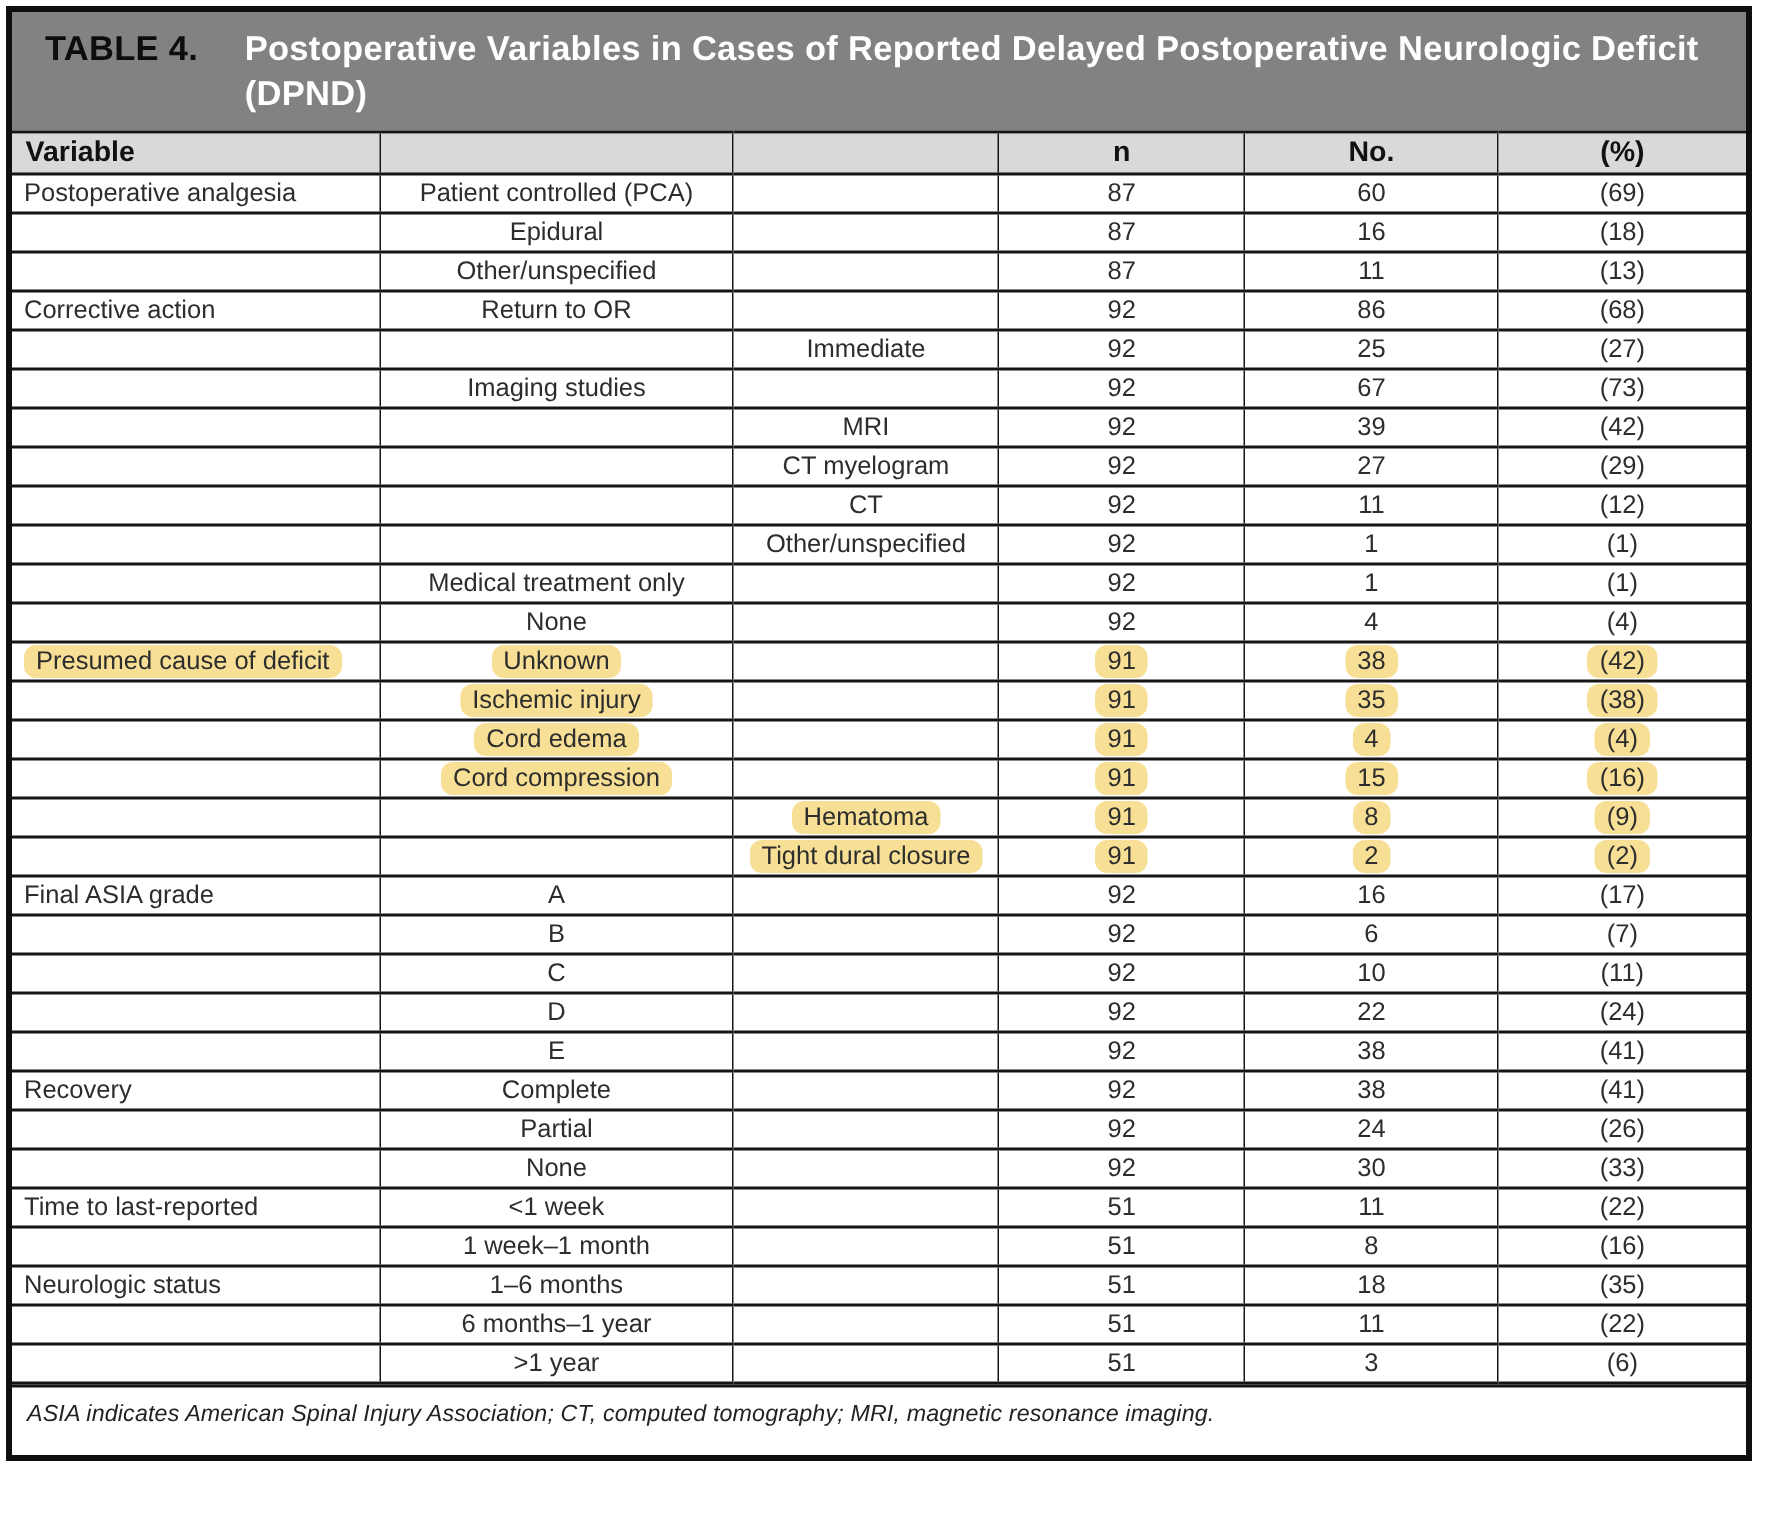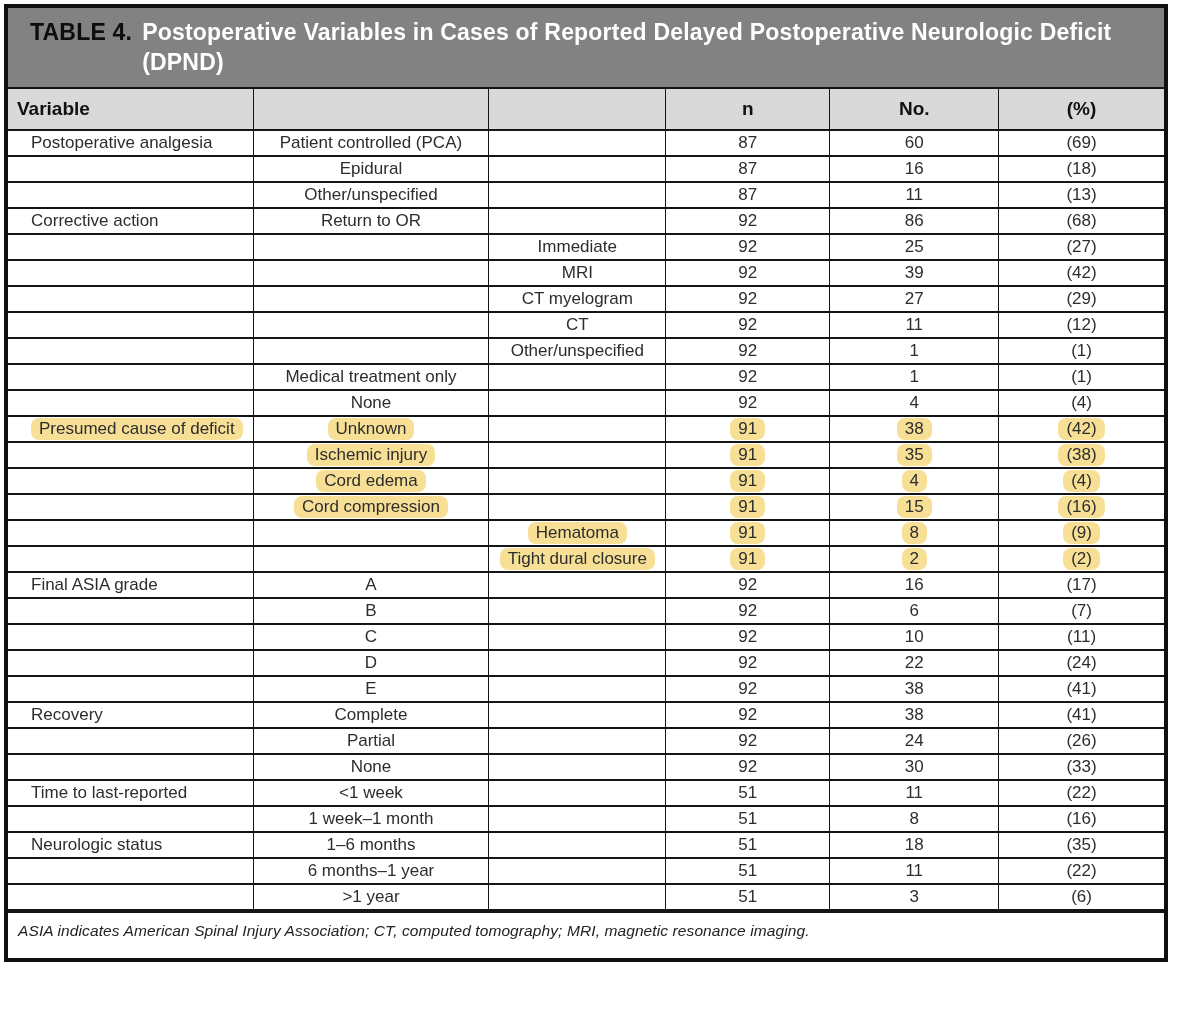--- a/index.html
+++ b/index.html
@@ -24,21 +24,21 @@
     background: #828282;
     padding: 9px 14px 10px 22px;
     display: flex;
     align-items: flex-start;
   }
   .title-label {
     color: #0d0d0d;
     font-weight: 700;
     font-size: 23px;
     line-height: 30px;
-    margin-right: 10px;
+    margin-right: 31px;
     white-space: nowrap;
     letter-spacing: 0.2px;
   }
   .title-text {
     color: #ffffff;
     font-weight: 700;
     font-size: 23px;
     line-height: 30px;
     letter-spacing: 0.2px;
   }
@@ -57,34 +57,34 @@
     overflow: hidden;
     white-space: nowrap;
   }
   th:first-child, td:first-child { border-left: none; }
   th:last-child, td:last-child { border-right: none; }
   thead th {
     background: #d9d9d9;
     color: #111111;
     font-size: 19px;
     font-weight: 700;
-    height: 42px;
+    height: 28px;
     text-align: center;
     padding: 0 6px;
   }
   thead th.c1 { text-align: left; padding-left: 9px; }
   tbody td {
     height: 26px;
     font-size: 17px;
     color: #2d2d2d;
     text-align: center;
     padding: 0 5px;
     line-height: 1.05;
   }
-  tbody td.c1 { text-align: left; padding-left: 23px; }
+  tbody td.c1 { text-align: left; padding-left: 8px; }
   .hl {
     background: #f7e096;
     border-radius: 8px;
     padding: 1px 8px 2px 8px;
   }
   
   .footnote {
     border-top: 2px solid #151515;
     font-style: italic;
     font-size: 15.5px;
@@ -161,20 +161,28 @@
         <tr>
     <td class="c1"></td>
     <td class="c2"></td>
     <td class="c3">Immediate</td>
     <td class="cn">92</td>
     <td class="cno">25</td>
     <td class="cpct">(27)</td>
   </tr>
         <tr>
     <td class="c1"></td>
+    <td class="c2">Imaging studies</td>
+    <td class="c3"></td>
+    <td class="cn">92</td>
+    <td class="cno">67</td>
+    <td class="cpct">(73)</td>
+  </tr>
+        <tr>
+    <td class="c1"></td>
     <td class="c2"></td>
     <td class="c3">MRI</td>
     <td class="cn">92</td>
     <td class="cno">39</td>
     <td class="cpct">(42)</td>
   </tr>
         <tr>
     <td class="c1"></td>
     <td class="c2"></td>
     <td class="c3">CT myelogram</td>

